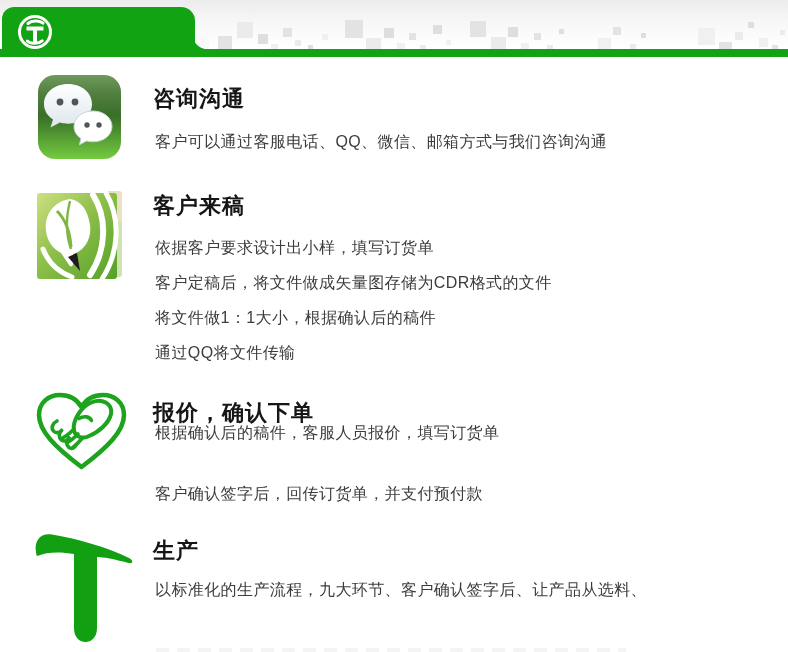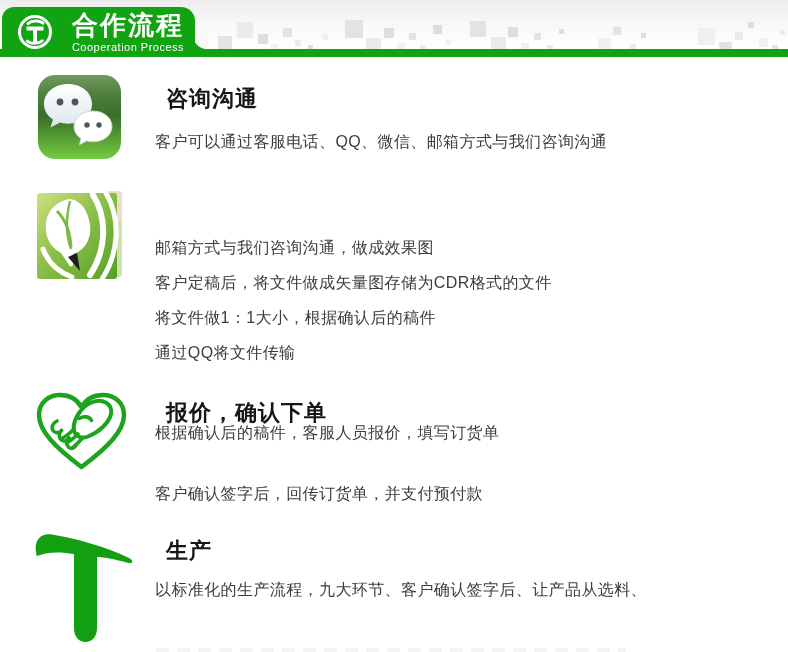--- a/index.html
+++ b/index.html
@@ -18,21 +18,21 @@
                       border-bottom-left-radius:14px;}
   #banner{position:absolute;left:2px;top:7px;width:193px;height:50px;background:#12a312;
           border-radius:12px 14px 2px 8px;}
   #banner-logo{position:absolute;left:14px;top:6px;}
   #banner-text{position:absolute;left:62px;top:3px;width:128px;text-align:center;color:#ffffff;}
   #banner-title{font-size:26px;font-weight:bold;letter-spacing:2px;line-height:30px;}
   #banner-sub{font-size:11px;letter-spacing:0.5px;line-height:13px;margin-top:1px;}
 
   
   .step-icon{position:absolute;}
-  .step-title{position:absolute;left:166px;font-size:22px;font-weight:bold;color:#161616;
+  .step-title{position:absolute;left:153px;font-size:22px;font-weight:bold;color:#161616;
               letter-spacing:1px;white-space:nowrap;}
   .step-line{position:absolute;left:155px;font-size:16px;color:#3c3c3c;letter-spacing:0.4px;
              white-space:nowrap;text-align:right;}
 
   #peek-row{position:absolute;left:156px;top:648px;width:470px;height:4px;opacity:.5;
             background:repeating-linear-gradient(90deg,#e9e9e9 0 13px,#ffffff 13px 21px);}
 </style>
 </head>
 <body>
 
@@ -80,24 +80,20 @@
     <div id="banner-fillet-green"></div>
     <div id="banner-fillet-mask"></div>
 
     <div id="banner">
       <svg id="banner-logo" width="38" height="38" viewBox="0 0 38 38">
         <circle cx="19" cy="19" r="15.5" fill="none" stroke="#ffffff" stroke-width="3"></circle>
         <path d="M12,10.5 C15.5,7.5 23.5,7 27,10.2" fill="none" stroke="#ffffff" stroke-width="3" stroke-linecap="round"></path>
         <path d="M26.2,27.8 C22.8,30.8 14.8,31.2 11.3,28" fill="none" stroke="#ffffff" stroke-width="3" stroke-linecap="round"></path>
         <path d="M10.5,13.5 h17 v4 h-6.5 v13 h-4 v-13 h-6.5 Z" fill="#ffffff"></path>
       </svg>
-      <div id="banner-text">
-        <div id="banner-title">合作流程</div>
-        <div id="banner-sub">Cooperation Process</div>
-      </div>
     </div>
   </div>
 
   <svg class="step-icon" style="left:37px;top:74px" width="85" height="86" viewBox="0 0 85 86">
     <defs>
       <linearGradient id="wxg" x1="0" y1="0" x2="0" y2="1">
         <stop offset="0" stop-color="#6f9a5d"></stop>
         <stop offset="0.22" stop-color="#527f40"></stop>
         <stop offset="0.48" stop-color="#396f29"></stop>
         <stop offset="0.62" stop-color="#47852d"></stop>
@@ -134,21 +130,22 @@
     <rect x="0" y="2" width="80" height="86" rx="3" fill="url(#cdrg)"></rect>
     <path d="M56,4 C70,26 70,58 53,84" fill="none" stroke="#ffffff" stroke-width="6" stroke-linecap="round"></path>
     <path d="M69,2 C84,28 82,62 65,88" fill="none" stroke="#ffffff" stroke-width="5" stroke-linecap="round"></path>
     <path d="M6,58 C11,71 21,81 35,86" fill="none" stroke="#ffffff" stroke-width="5" stroke-linecap="round"></path>
     <path d="M33,8 C17,10 7,24 9,40 C10,50 16,58 24,62 L32,74 C33,76 36,76 36,73 L36,63
              C47,60 55,48 53,34 C51,20 45,10 33,8 Z" fill="#ffffff"></path>
     <path d="M20,20 C28,28 33,40 34,56" fill="none" stroke="#7fb743" stroke-width="3"></path>
     <path d="M33,10 C29,26 29,44 34,58" fill="none" stroke="#7fb743" stroke-width="2.4"></path>
     <path d="M31,66 L43,80 L40,62 Z" fill="#1d1d1d"></path>
   </svg>
-  <div class="step-line" style="top:238px">邮箱方式与我们咨询沟通，做成效果图</div>
+  <div class="step-title" style="top:191px">客户来稿</div>
+  <div class="step-line" style="top:238px">依据客户要求设计出小样，填写订货单</div>
   <div class="step-line" style="top:273px">客户定稿后，将文件做成矢量图存储为CDR格式的文件</div>
   <div class="step-line" style="top:308px">将文件做1：1大小，根据确认后的稿件</div>
   <div class="step-line" style="top:343px">通过QQ将文件传输</div>
 
   <svg class="step-icon" style="left:33px;top:389px" width="97" height="84" viewBox="0 0 97 84">
     <g stroke="#1da31d" fill="none" stroke-linecap="round" stroke-linejoin="round">
       <path d="M48.5,78 C22,58 6,42 6,26 C6,13.5 15.5,6 27,6 C36,6 44,10.5 48.5,18
                C53,10.5 61,6 70,6 C81.5,6 91,13.5 91,26 C91,42 75,58 48.5,78 Z" fill="#ffffff" stroke-width="4.5"></path>
       <path d="M57,14 C69,8 80,15 78,25 C76,34 66,43 55,47.5 C48,50.3 41.5,47 40.8,40
                C40,32 47,19 57,14 Z" stroke-width="4" fill="#ffffff"></path>

